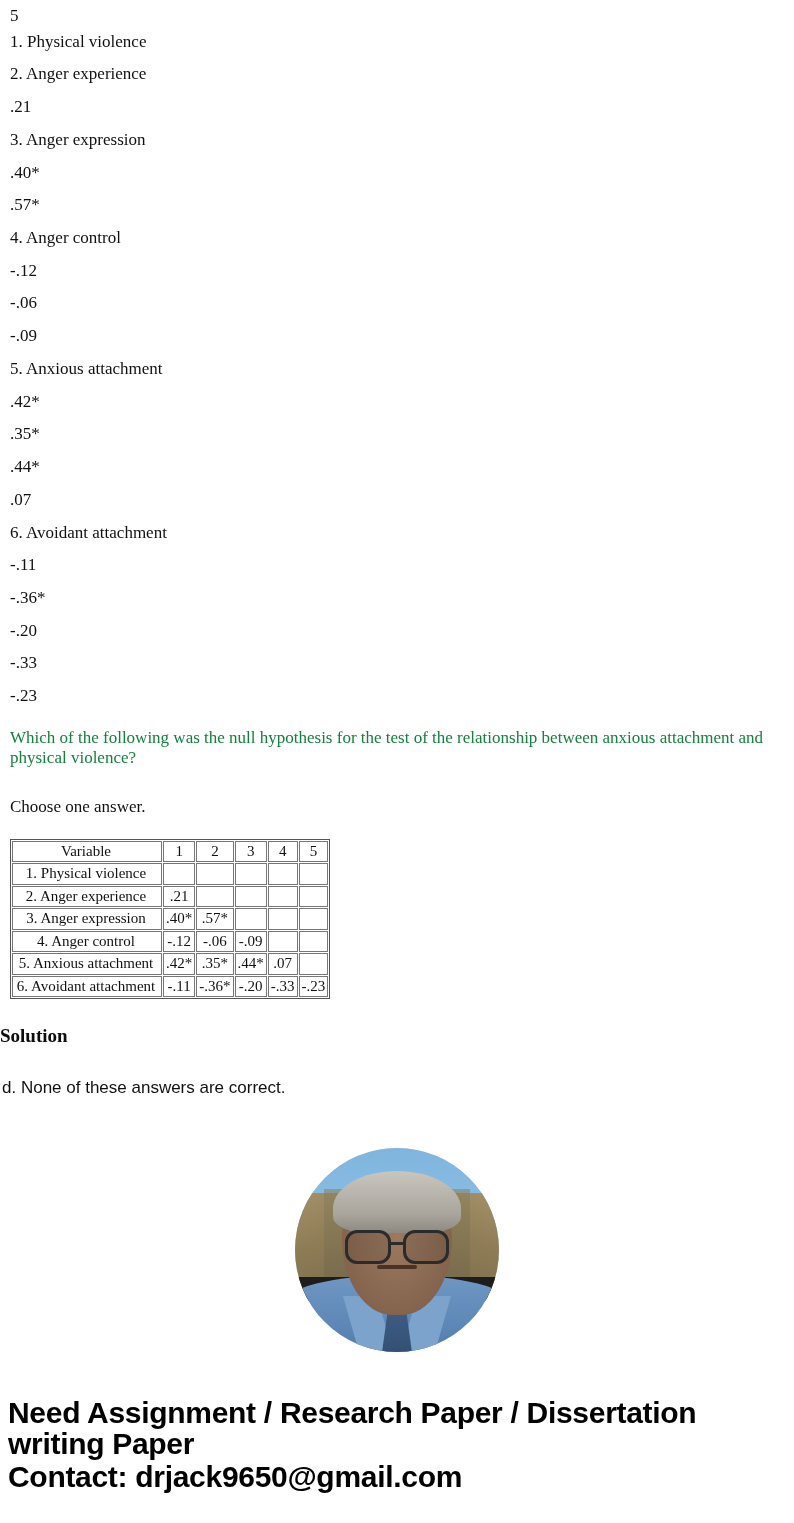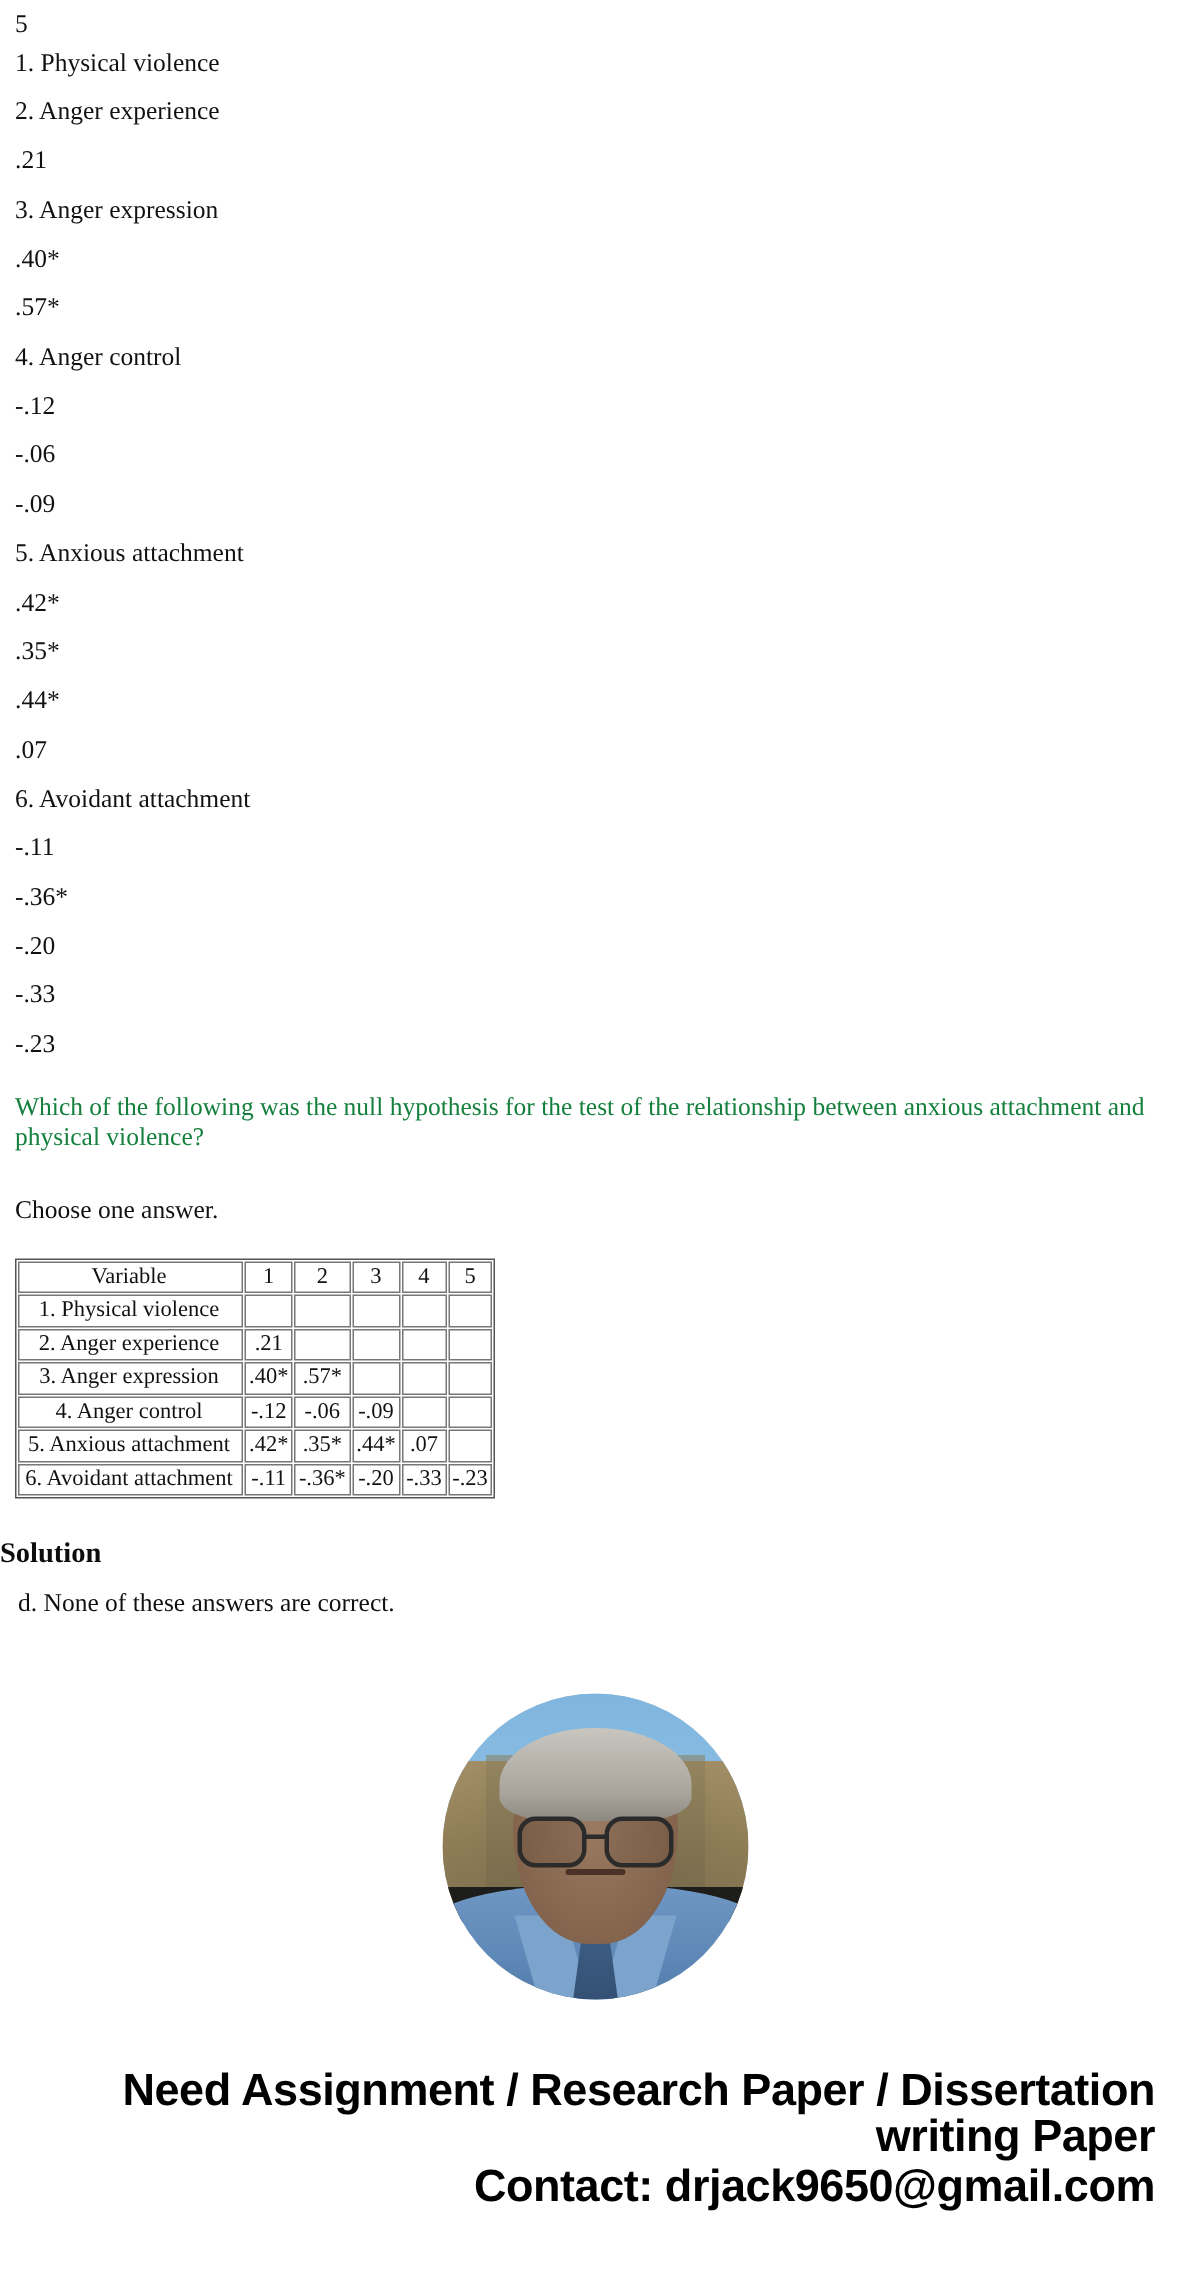--- a/index.html
+++ b/index.html
@@ -89,25 +89,25 @@
 
   
   .solution-head {
     font-family: "Liberation Serif", "DejaVu Serif", serif;
     font-size: 19px;
     font-weight: bold;
     color: #0d0d0d;
     margin-top: 26px;
   }
   .solution-body {
-    font-family: Liberation Serif, serif;
+    font-family: Liberation Sans, sans-serif;
     font-size: 17px;
     color: #111111;
-    margin-top: 12px;
-    padding-left: 12px;
+    margin-top: 31px;
+    padding-left: 2px;
   }
 
   
   .avatar-row {
     margin-top: 50px;
     display: flex;
     justify-content: center;
   }
   .avatar {
     width: 204px;
@@ -246,28 +246,28 @@
     transform: translateX(-50%);
     width: 40px;
     height: 4px;
     background: #4b3226;
     border-radius: 3px;
   }
 
   
   .promo {
     margin-top: 46px;
-    text-align: right;
+    text-align: left;
     font-family: "Liberation Sans Narrow", "Liberation Sans", "DejaVu Sans", sans-serif;
     font-weight: bold;
     font-size: 30px;
     line-height: 1.02;
     color: #000000;
     letter-spacing: -0.3px;
-    padding: 0 24px;
+    padding: 0 8px;
   }
   .promo .l1, .promo .l2 { display: block; }
   .promo .l3 { display: block; margin-top: 2px; }
 </style>
 </head>
 <body>
 
 <div class="page">
 
   <div class="para para-block">5</div>

